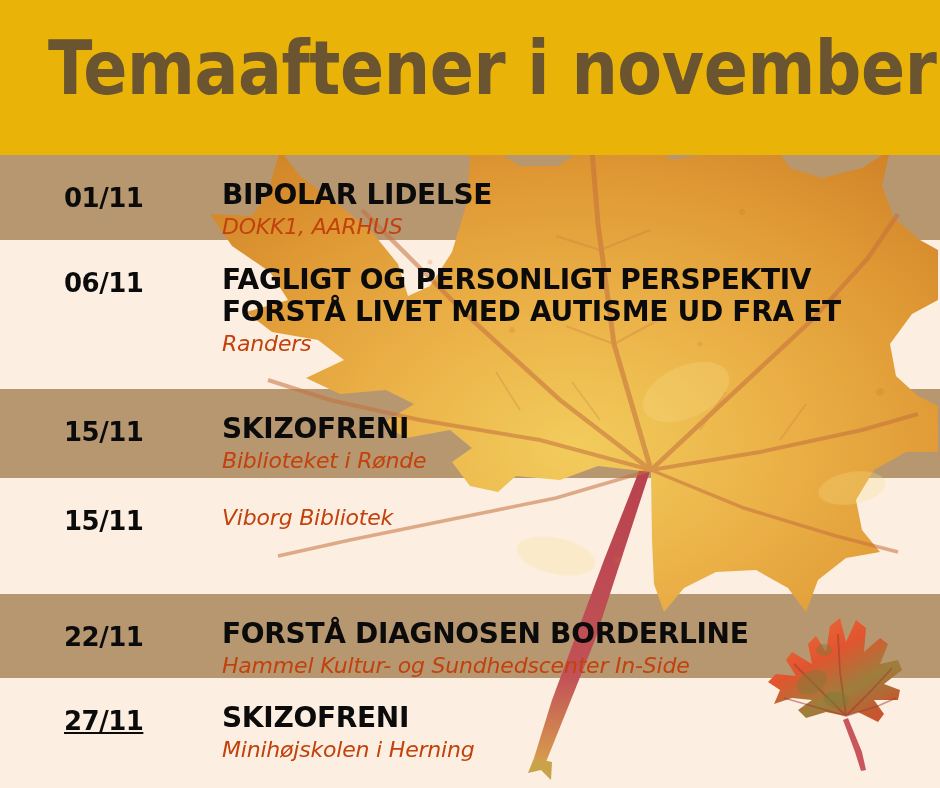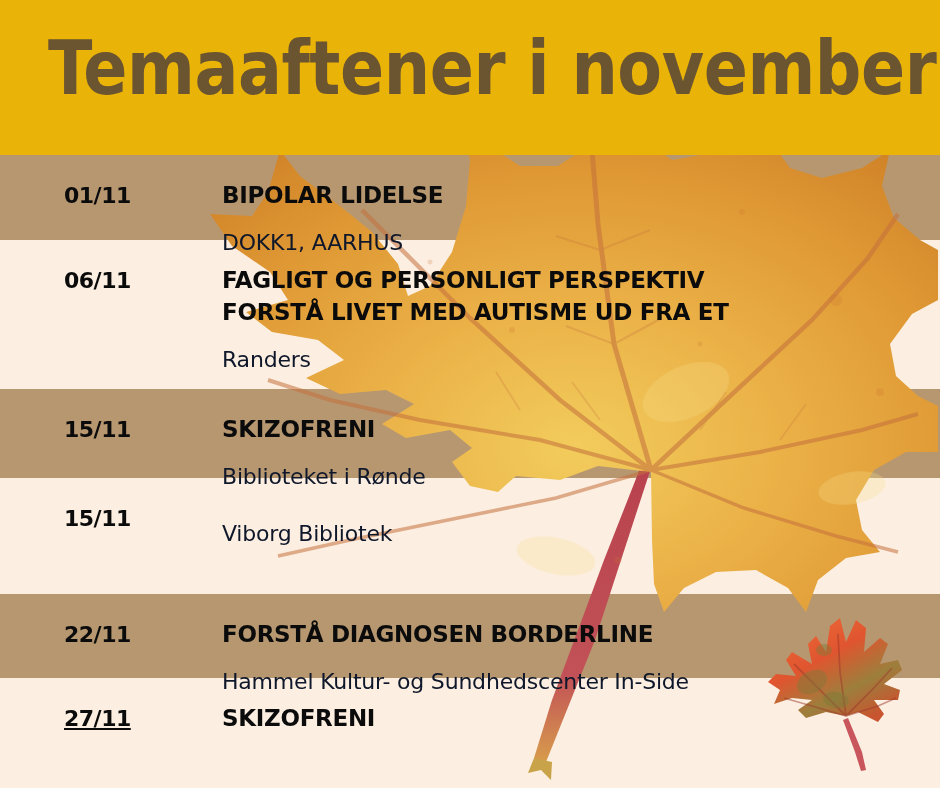--- a/index.html
+++ b/index.html
@@ -68,50 +68,51 @@
     z-index:3;
   }
   .row {
     position:absolute;
     left:0;
     width:940px;
   }
   .row-date {
     position:absolute;
     left:64px;
-    font-size:22px;
+    font-size:26px;
     font-weight:700;
     color:#0b0b0b;
     font-family:"DejaVu Sans", sans-serif;
     letter-spacing:-0.5px;
     white-space:nowrap;
   }
   .row-body {
     position:absolute;
     left:222px;
     right:10px;
   }
   .row-title {
-    font-size:23px;
+    font-size:28px;
     line-height:32px;
     font-weight:700;
     color:#0b0b0b;
     font-family:"DejaVu Sans", sans-serif;
     letter-spacing:-0.3px;
     white-space:nowrap;
   }
   .row-venue {
     font-size:22px;
     line-height:28px;
     font-weight:400;
-    color:#0f172a;
+    color:#c2410c;
     font-family:"DejaVu Sans", sans-serif;
     letter-spacing:-0.2px;
     white-space:nowrap;
-    margin-top:18px;
+    margin-top:2px;
+    font-style:italic;
   }
 </style>
 </head>
 <body>
 
 <div id="poster">
 
   <div id="bands-layer">
       <div class="band tan" style="top: 155px; height: 85px; background: rgb(183, 151, 112);"></div>
       <div class="band cream" style="top: 240px; height: 149px; background: rgb(252, 239, 225);"></div>
@@ -249,17 +250,18 @@
         <div class="row-date" style="top: 28px;">22/11</div>
         <div class="row-body" style="top: 24px;">
           <div class="row-title">FORSTÅ DIAGNOSEN BORDERLINE</div>
           <div class="row-venue">Hammel Kultur- og Sundhedscenter In-Side</div>
         </div>
       </div>
       <div class="row" style="top: 678px; height: 110px;">
         <div class="row-date" style="top: 28px; text-decoration: underline;">27/11</div>
         <div class="row-body" style="top: 24px;">
           <div class="row-title">SKIZOFRENI</div>
+          <div class="row-venue">Minihøjskolen i Herning</div>
         </div>
       </div>
     </div>
 
 </div>
 
 </body></html>

